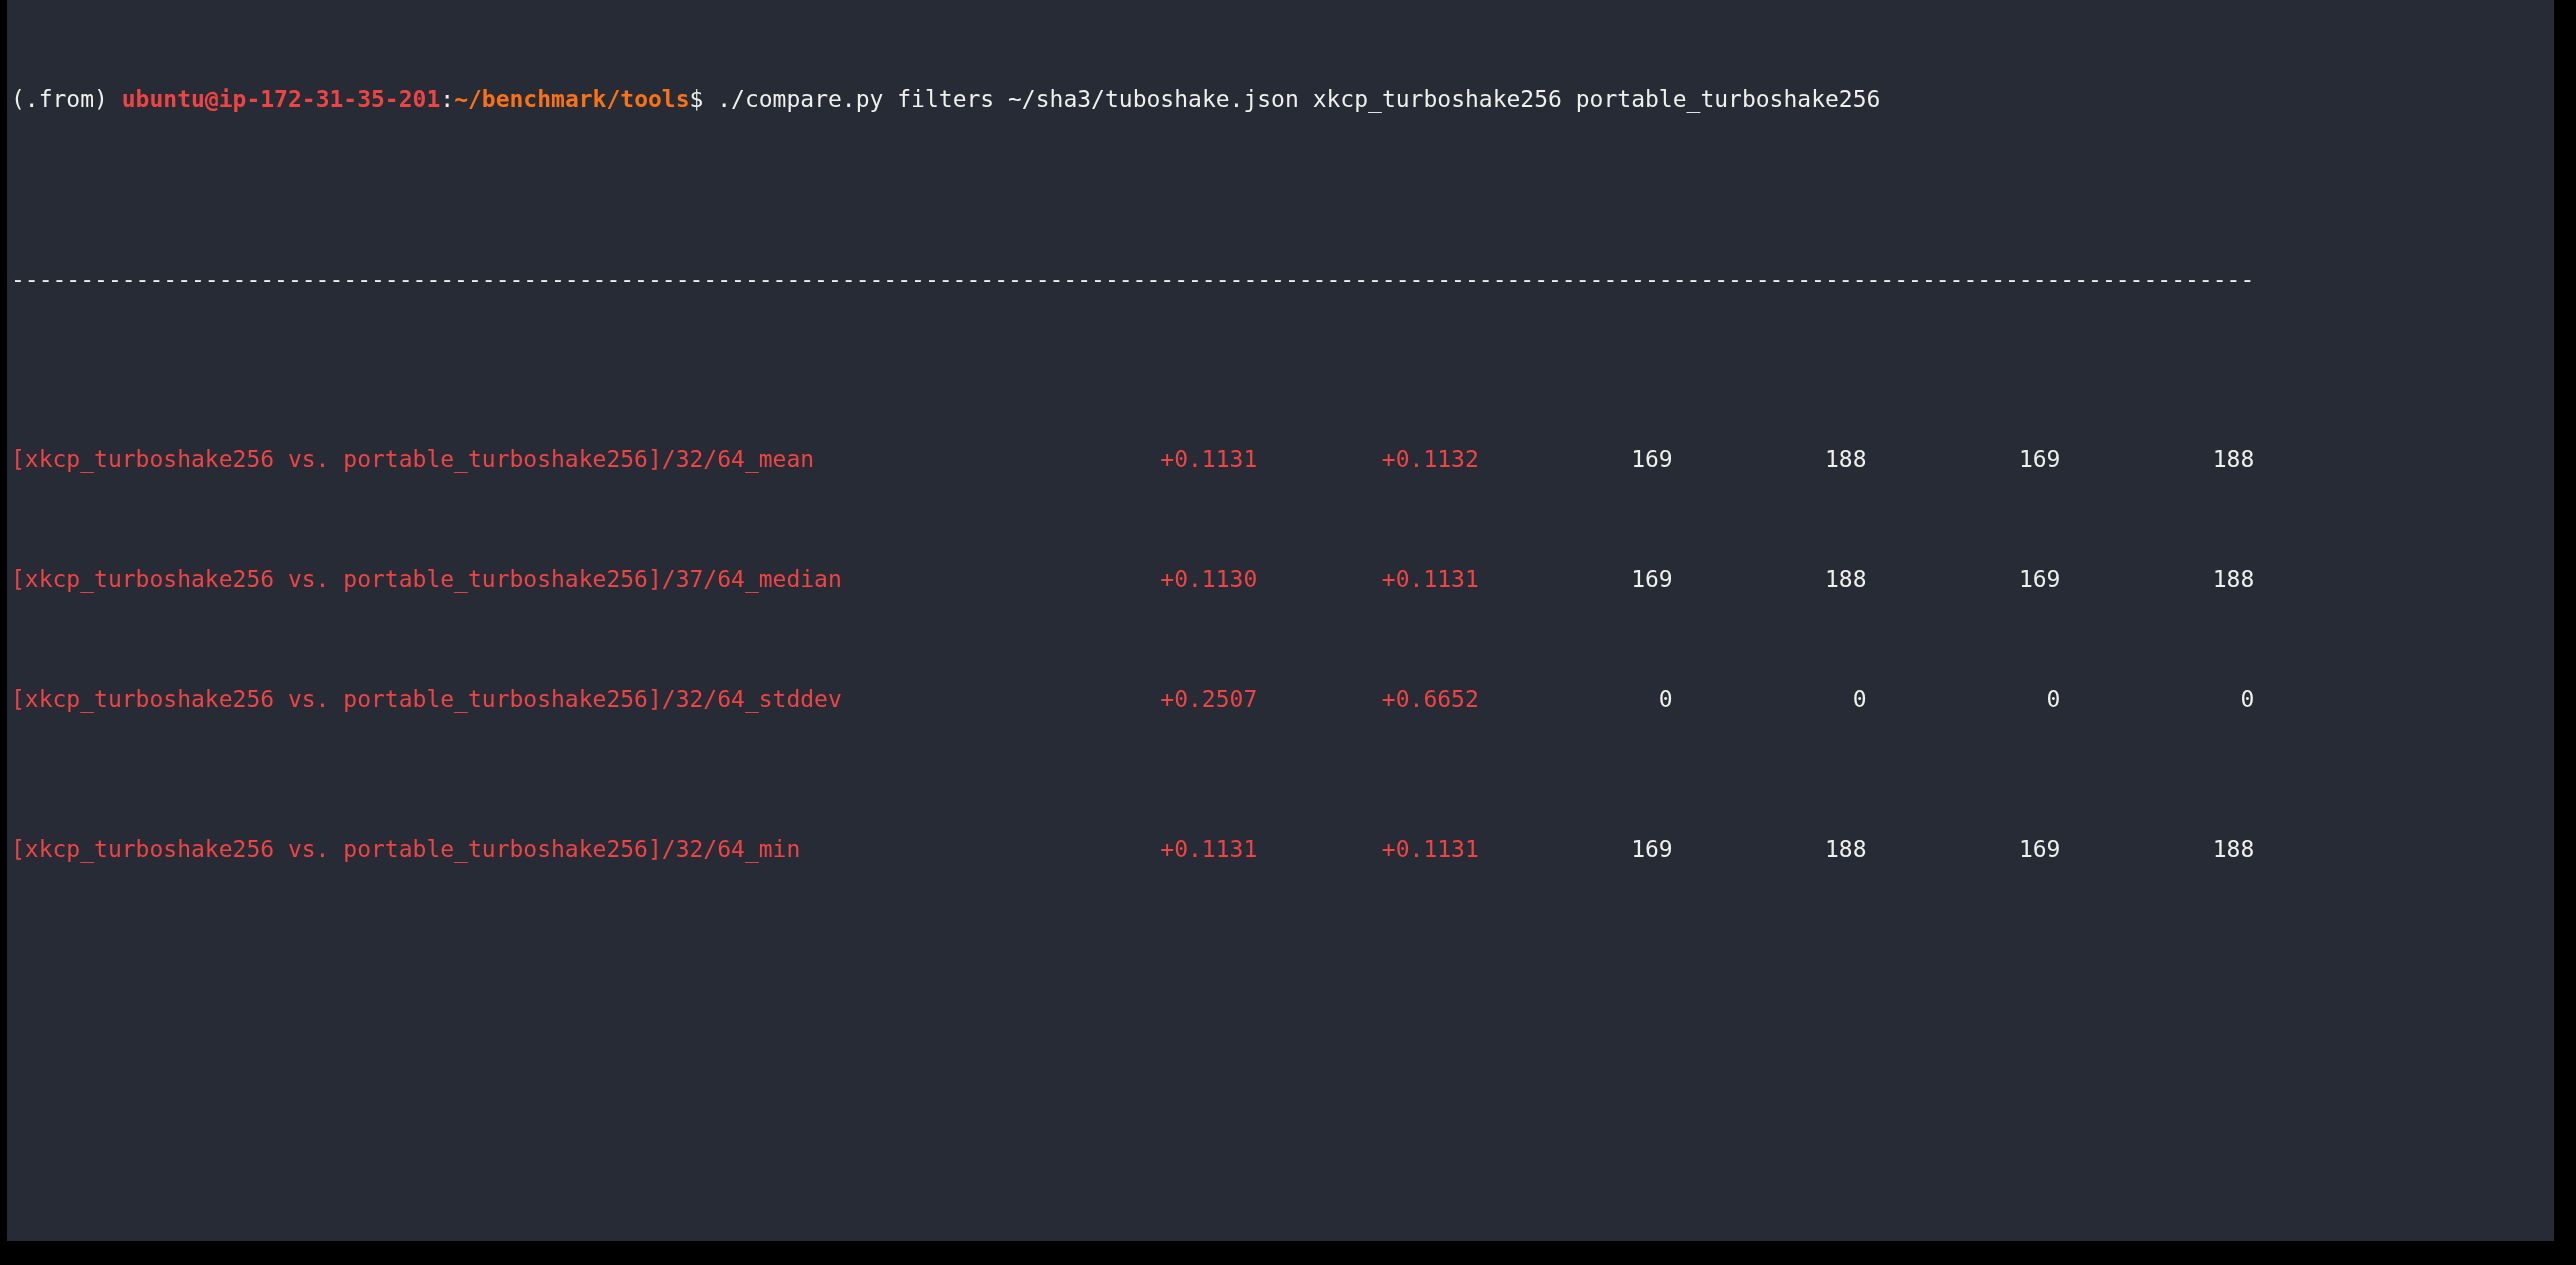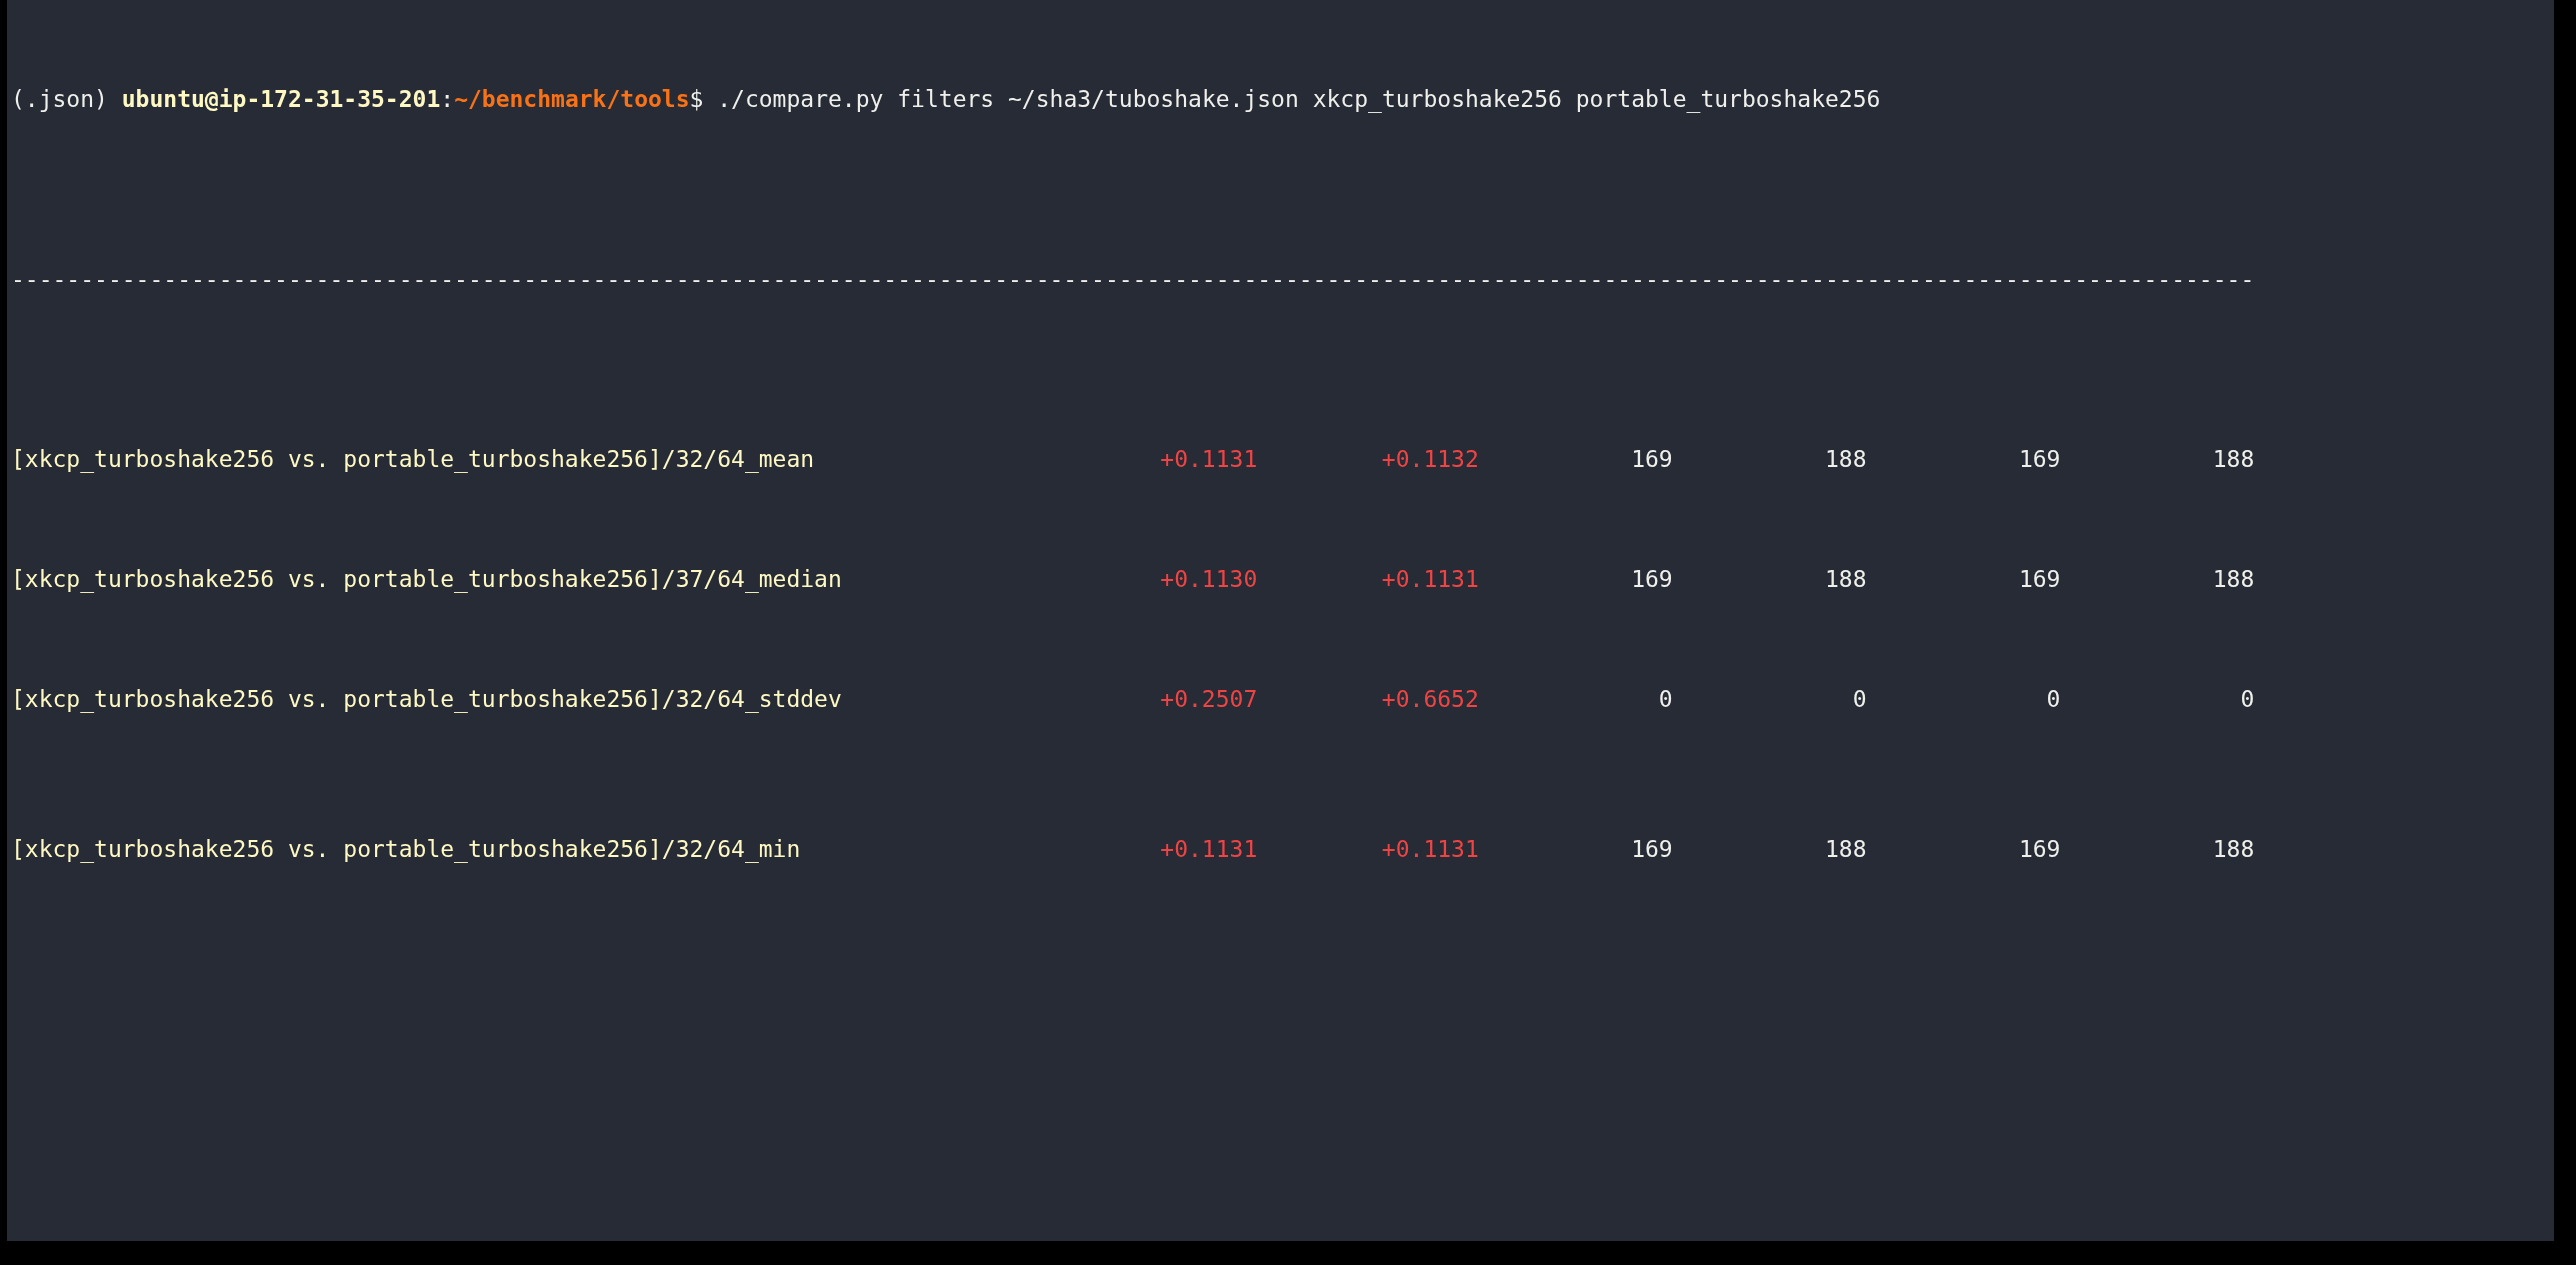--- a/index.html
+++ b/index.html
@@ -19,33 +19,33 @@
     font-size:23px;
     line-height:30px;
     color:#eff0eb;
   }
   .content{
     margin-top:-6px;
     padding-left:4.2px;
     white-space:pre;
   }
   .line{white-space:pre;height:30px;}
-  .green{color:#fef9c3;}
+  .green{color:#ef4444;}
   .purple{color:#f97316;}
   .bold{font-weight:bold;}
   .pos{color:#ef4444;}
   .dim-sep{color:#eff0eb;}
 </style>
 </head>
 <body>
 
 <div class="terminal">
   <div class="content">
 
-    <div class="line"><span class="green" style="color:#eff0eb">(.json) </span><span class="green bold">ubuntu@ip-172-31-35-201</span><span>:</span><span class="purple bold">~/benchmark/tools</span><span>$ </span><span>./compare.py filters ~/sha3/tuboshake.json xkcp_turboshake256 portable_turboshake256</span></div>
+    <div class="line"><span class="green" style="color:#eff0eb">(.from) </span><span class="green bold">ubuntu@ip-172-31-35-201</span><span>:</span><span class="purple bold">~/benchmark/tools</span><span>$ </span><span>./compare.py filters ~/sha3/tuboshake.json xkcp_turboshake256 portable_turboshake256</span></div>
 
 
 
     <div class="line dim-sep">------------------------------------------------------------------------------------------------------------------------------------------------------------------</div>
 
     <div id="rows">
   <div class="line"><span class="green bname">[xkcp_turboshake256 vs. portable_turboshake256]/32/64_mean                </span><span class="val pos">         +0.1131</span><span class="val pos">         +0.1132</span><span class="val">           169</span><span class="val">           188</span><span class="val">           169</span><span class="val">           188</span></div>
 
   <div class="line"><span class="green bname">[xkcp_turboshake256 vs. portable_turboshake256]/37/64_median              </span><span class="val pos">         +0.1130</span><span class="val pos">         +0.1131</span><span class="val">           169</span><span class="val">           188</span><span class="val">           169</span><span class="val">           188</span></div>
 

